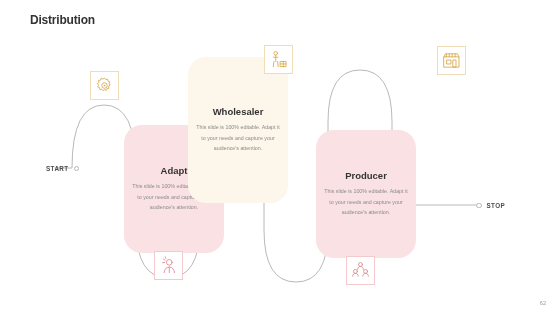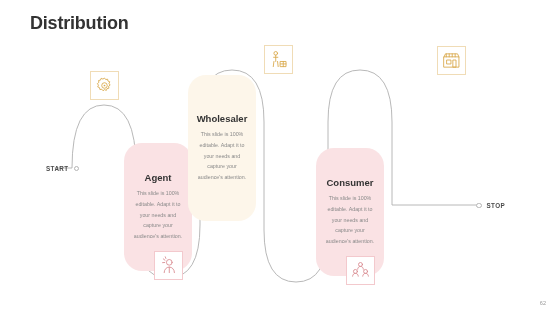--- a/index.html
+++ b/index.html
@@ -20,48 +20,47 @@
     position: absolute;
     inset: 0;
     background: #ffffff;
   }
 
   
   #page-title {
     position: absolute;
     left: 30px;
     top: 13px;
-    font-size: 18px;
+    font-size: 12px;
     font-weight: bold;
     color: #333333;
     letter-spacing: -0.2px;
     white-space: nowrap;
   }
 
   
   #track {
     position: absolute;
     left: 0;
     top: 0;
     width: 560px;
     height: 315px;
     pointer-events: none;
   }
 
   
   .card {
     position: absolute;
-    width: 68px;
+    width: 100px;
     border-radius: 18px;
     display: flex;
     flex-direction: column;
     align-items: center;
     justify-content: center;
     padding: 12px 7px;
-    margin-top: 18px;
   }
 
   .card.cream { background: #fdf6ea; }
   .card.pink  { background: #fae2e4; }
 
   .card-title {
     font-size: 9.5px;
     font-weight: bold;
     color: #333333;
     text-align: center;
@@ -157,21 +156,21 @@
     <svg width="19" height="19" viewBox="0 0 24 24">
       <g fill="none" stroke="#d9a94a" stroke-width="1.1" stroke-linejoin="round">
         <path d="M12 2.6l1.5 1.9 2.4-.5.5 2.4 2.3.9-1 2.2 1.4 2-1.9 1.5.4 2.4-2.4.5-.9 2.3-2.2-1-2 1.4-1.5-1.9-2.4.4-.5-2.4-2.3-.9 1-2.2-1.4-2 1.9-1.5-.4-2.4 2.4-.5.9-2.3 2.2 1z"></path>
         <circle cx="12" cy="12" r="3.5"></circle>
         <circle cx="12" cy="12" r="1.1" fill="#d9a94a" stroke="none"></circle>
       </g>
     </svg>
   </div>
 
   <div class="card pink" style="left:124px; top:125px; height:128px;">
-    <div class="card-title">Agent</div>
+    <div class="card-title">Adapt</div>
     <div class="card-body">This slide is 100% editable. Adapt it to your needs and capture your audience's attention.</div>
   </div>
   <div class="icon-badge rose" style="left:154px; top:251px;">
     <svg width="19" height="19" viewBox="0 0 24 24">
       <g fill="none" stroke="#d98a90" stroke-width="1.1" stroke-linecap="round" stroke-linejoin="round">
         <circle cx="13" cy="8" r="3.6"></circle>
         <path d="M6.5 21c0-4 2.9-7 6.5-7s6.5 3 6.5 7"></path>
         <path d="M13 14v7"></path>
         <path d="M7.6 5.4L5.4 3.6M7.2 8.2l-2.7.2M8.7 3.1L7.9 1"></path>
       </g>
@@ -187,21 +186,21 @@
       <g fill="none" stroke="#d9a94a" stroke-width="1.1" stroke-linecap="round" stroke-linejoin="round">
         <circle cx="8.5" cy="4.2" r="2.3"></circle>
         <path d="M8.5 6.5v8M5.8 9.2h5.4M6.2 14.5L5.4 21M10.8 14.5l.8 6.5"></path>
         <rect x="14.5" y="14.5" width="7" height="6.5"></rect>
         <path d="M18 14.5v6.5M14.5 17.6h7"></path>
       </g>
     </svg>
   </div>
 
   <div class="card pink" style="left:316px; top:130px; height:128px;">
-    <div class="card-title">Consumer</div>
+    <div class="card-title">Producer</div>
     <div class="card-body">This slide is 100% editable. Adapt it to your needs and capture your audience's attention.</div>
   </div>
   <div class="icon-badge rose" style="left:346px; top:256px;">
     <svg width="19" height="19" viewBox="0 0 24 24">
       <g fill="none" stroke="#d98a90" stroke-width="1.1" stroke-linecap="round" stroke-linejoin="round">
         <circle cx="12" cy="4.4" r="2.5"></circle>
         <path d="M8.4 10.4c0-2 1.6-3.6 3.6-3.6s3.6 1.6 3.6 3.6"></path>
         <circle cx="5.6" cy="13.2" r="2.5"></circle>
         <path d="M2 19.2c0-2 1.6-3.6 3.6-3.6s3.6 1.6 3.6 3.6"></path>
         <circle cx="18.4" cy="13.2" r="2.5"></circle>

